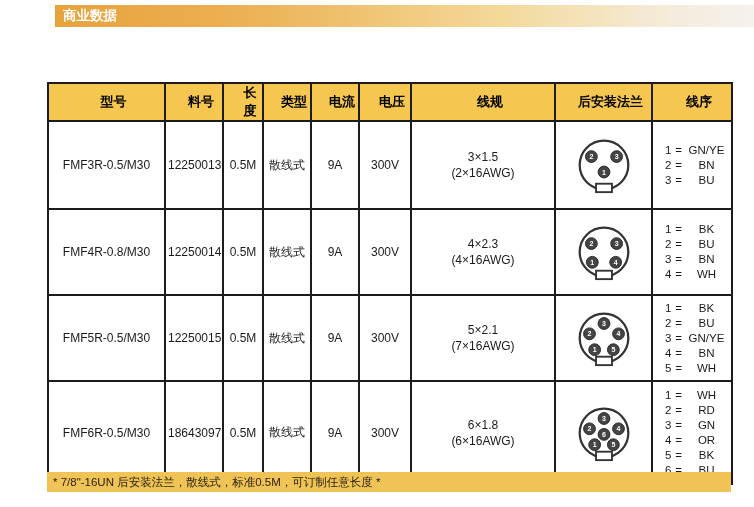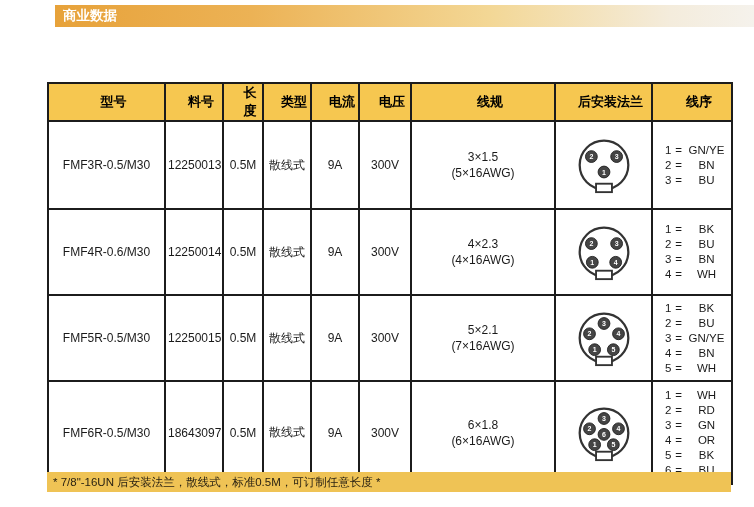--- a/index.html
+++ b/index.html
@@ -69,21 +69,21 @@
     <tbody id="tbody">
         <tr>
           <td>FMF3R-0.5/M30</td>
           <td>12250013</td>
           <td>0.5M</td>
           <td>散线式</td>
           <td>9A</td>
           <td>300V</td>
           <td class="gauge">
             <div>3×1.5</div>
-            <div>(5×16AWG)</div>
+            <div>(2×16AWG)</div>
           </td>
           <td>
             <div class="pin-wrap">
               <svg viewBox="-31 -31 62 62" width="58" height="58">
                 <circle cx="0" cy="0" r="26" fill="#fff" stroke="#333" stroke-width="2.4"></circle>
                 <rect x="-8.5" y="20" width="17" height="9" fill="#fff" stroke="#333" stroke-width="2"></rect>
                 <g>
                   <circle cx="-13.5" cy="-9" r="6.3" fill="#454545" stroke="#222" stroke-width="1"></circle>
                   <text x="-13.5" y="-6.3" text-anchor="middle" font-size="7.5" font-weight="bold" fill="#fff">2</text>
                 </g>
@@ -110,21 +110,21 @@
               <span class="wo-col">BN</span>
             </div>
             <div class="wo-line">
               <span class="wo-num">3</span>
               <span class="wo-eq">=</span>
               <span class="wo-col">BU</span>
             </div>
           </td>
         </tr>
         <tr>
-          <td>FMF4R-0.6/M30</td>
+          <td>FMF4R-0.8/M30</td>
           <td>12250014</td>
           <td>0.5M</td>
           <td>散线式</td>
           <td>9A</td>
           <td>300V</td>
           <td class="gauge">
             <div>4×2.3</div>
             <div>(4×16AWG)</div>
           </td>
           <td>

